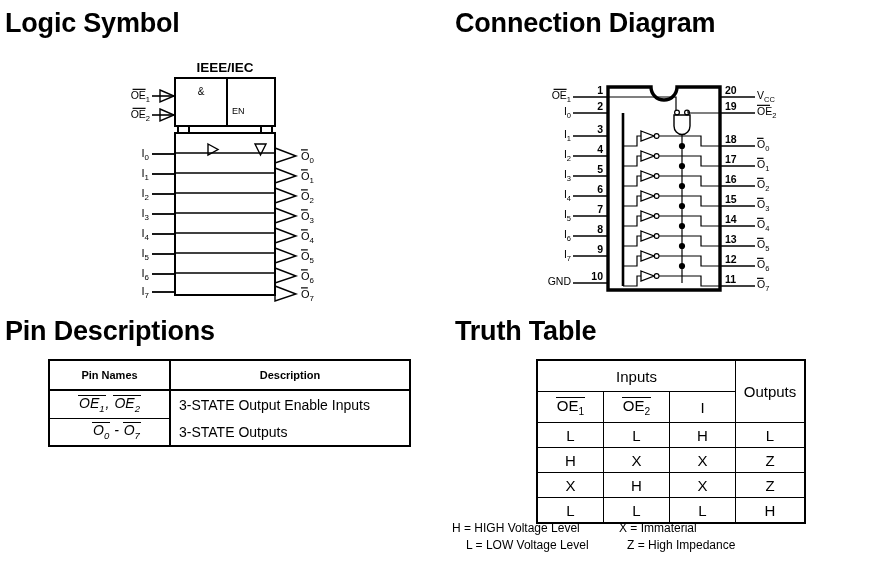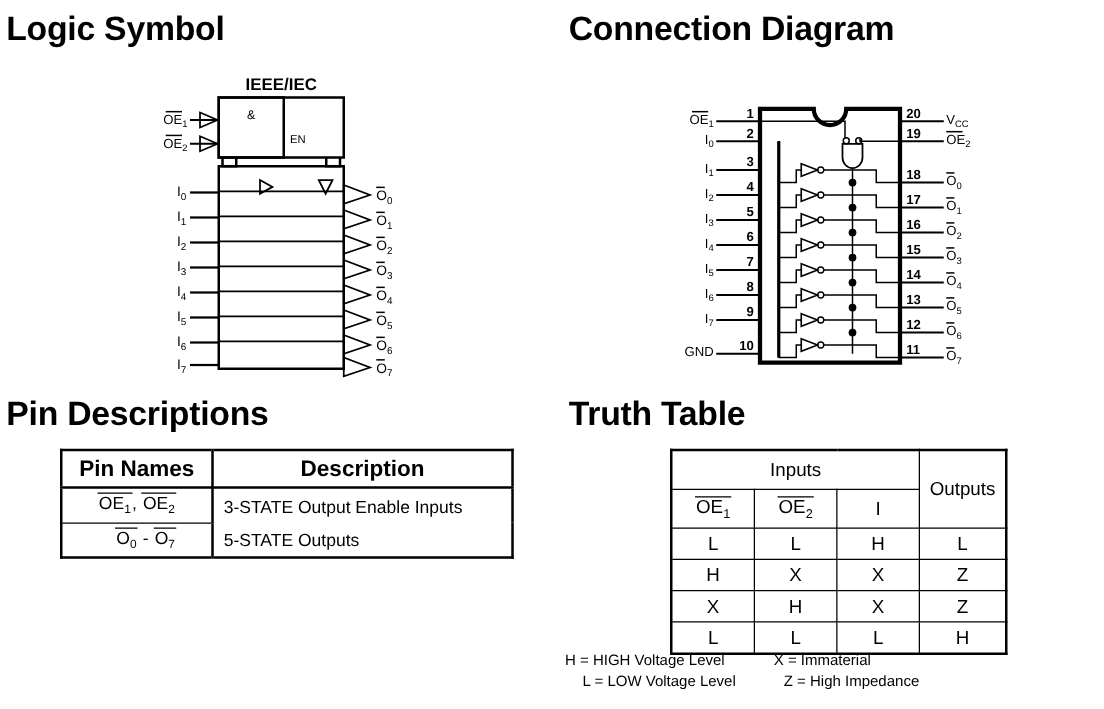--- a/index.html
+++ b/index.html
@@ -12,28 +12,28 @@
   #h-truth{left:455px;top:316px;}
 
   svg{position:absolute;overflow:visible;}
   svg text{font-family:"Liberation Sans","DejaVu Sans",sans-serif;fill:#000;}
 
   
   table{position:absolute;border-collapse:collapse;}
   td,th{padding:0;margin:0;text-align:center;vertical-align:middle;font-weight:normal;}
 
   #pin-table{left:48px;top:359px;border:2px solid #000;}
-  #pin-table th{font-size:18px;font-weight:bold;height:28px;}
+  #pin-table th{font-size:11px;font-weight:bold;height:28px;}
   #pin-table td{font-size:14px;}
   #pin-table .c1{width:105px;}
   #pin-table .c2{width:230px;text-align:left;padding-left:8px;}
   #pin-table .hdrrow th{border-bottom:2px solid #000;}
   #pin-table .vsep{border-right:2px solid #000;}
   #pin-table .r{height:28px;}
-  #pin-table .nm{text-align:center;}
+  #pin-table .nm{text-align:center;font-style:italic;}
 
   #truth-table{left:536px;top:359px;border:2px solid #000;}
   #truth-table td,#truth-table th{border:1px solid #000;font-size:15px;}
   #truth-table .hcell{font-size:15px;font-weight:normal;height:30px;}
   #truth-table .w{width:65px;}
   #truth-table .wo{width:68px;}
   #truth-table .dat{height:24px;font-size:15px;}
 
   .ov{ border-top:1.6px solid #000; display:inline-block; line-height:1.05; padding:0 1px;}
   sub{font-size:0.68em;}
@@ -438,21 +438,21 @@
       <span class="ov">OE<sub>1</sub></span>,
       <span class="ov">OE<sub>2</sub></span>
     </td>
     <td class="c2">3-STATE Output Enable Inputs</td>
   </tr>
   <tr class="r">
     <td class="c1 vsep nm" style="border-top:1.6px solid #000;padding-left:14px;">
       <span class="ov">O<sub>0</sub></span> -
       <span class="ov">O<sub>7</sub></span>
     </td>
-    <td class="c2" style="border-top:0;">5-STATE Outputs</td>
+    <td class="c2" style="border-top:0;">3-STATE Outputs</td>
   </tr>
 </tbody>
   </table>
 
 <table id="truth-table">
   <tbody>
       <tr>
     <th class="hcell" colspan="3">Inputs</th>
     <th class="hcell wo" rowspan="2">Outputs</th>
   </tr>

